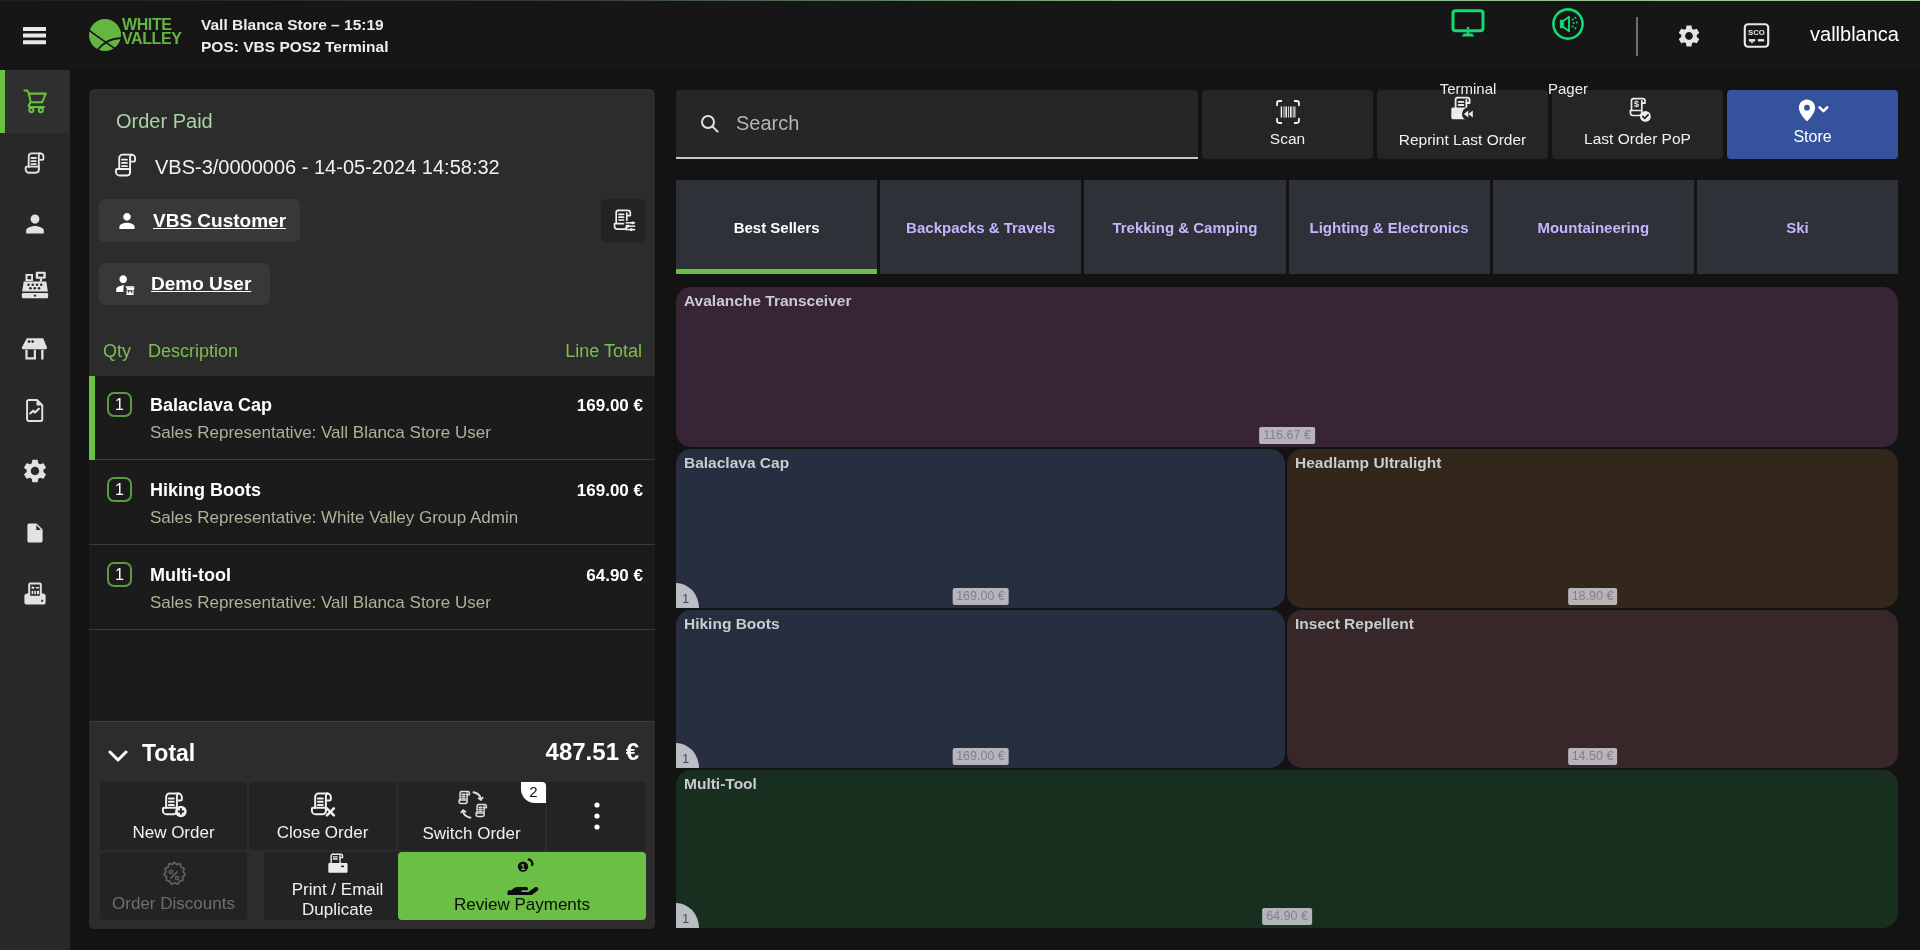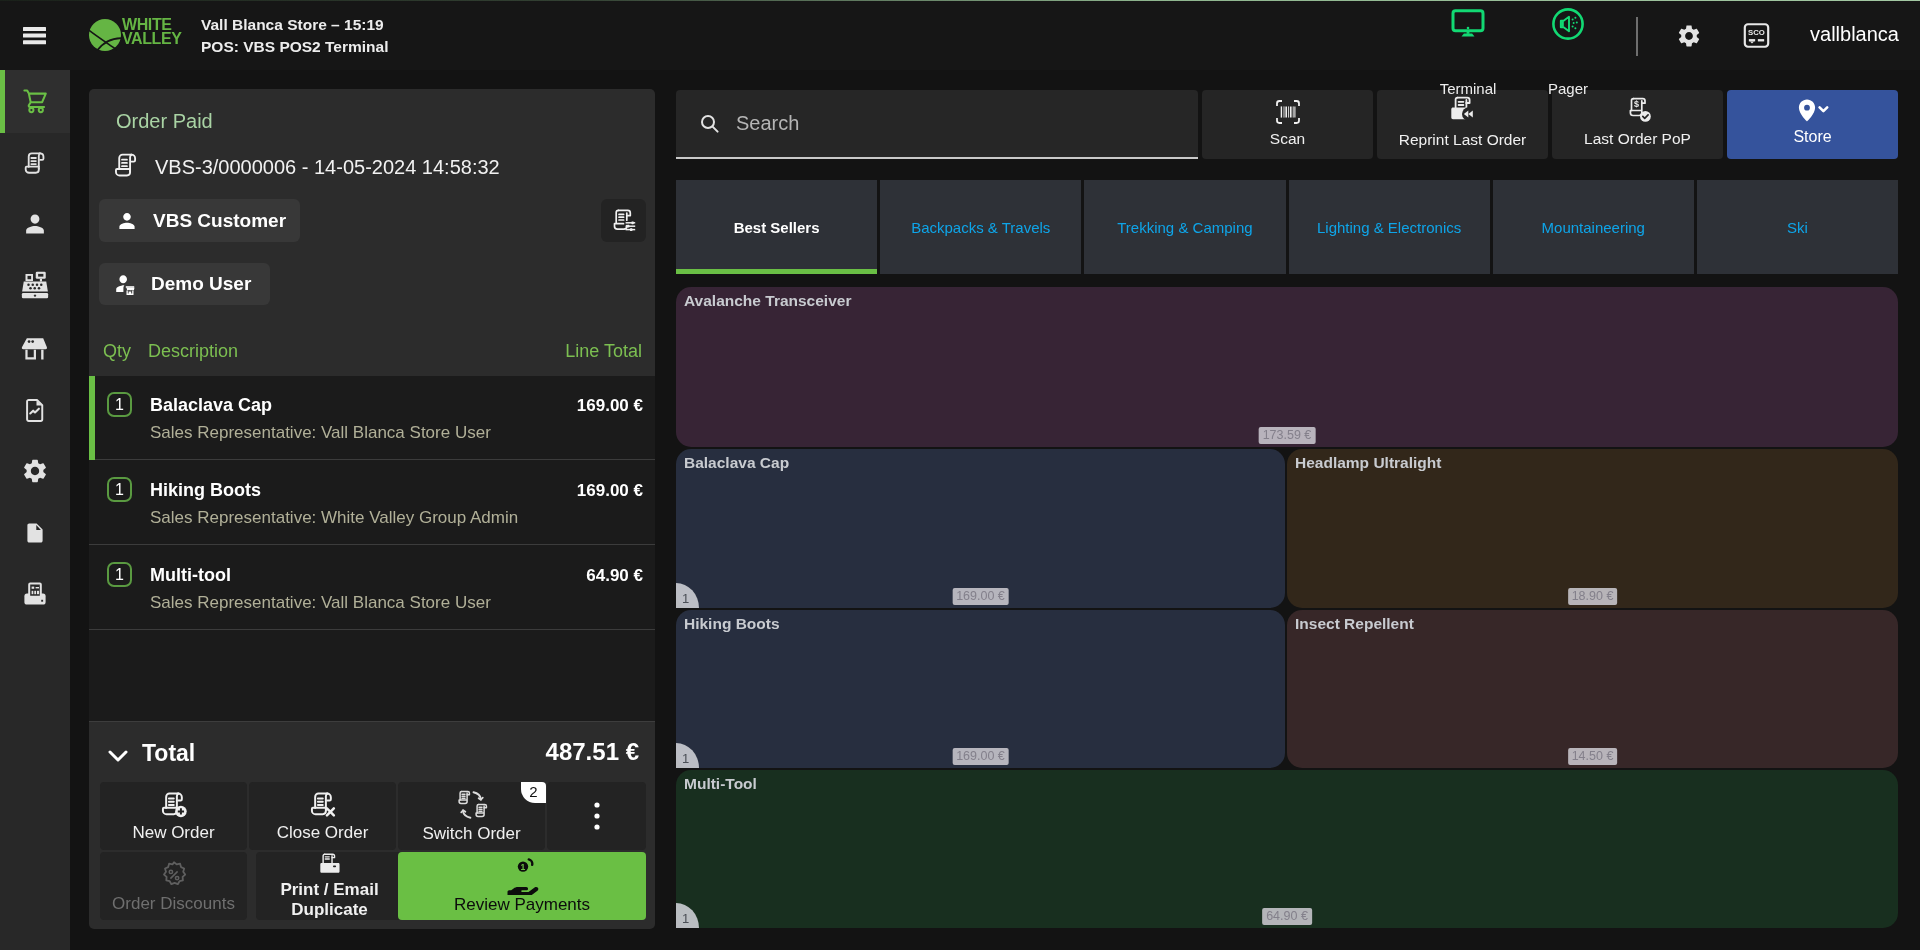--- a/index.html
+++ b/index.html
@@ -10,21 +10,21 @@
     background:linear-gradient(90deg,#1a211a 0%,#334133 30%,#8fb68f 60%,#a3c8a3 100%); }
   #topbar { left:0; top:1px; width:1920px; height:69px; background:#161616; }
   #sidebar { left:0; top:70px; width:70px; height:880px; background:#282828; }
   #sideactive { left:0; top:70px; width:70px; height:63px; background:#2f2f2f; }
   #sidebarbar { left:0; top:70px; width:5px; height:63px; background:#6abf45; }
 
   
   #lpanel { left:89px; top:89px; width:566px; height:840px; background:#2c2c2c; border-radius:5px; }
   #orderpaid { left:116px; top:110px; font-size:20px; color:#a9d3a4; }
   #ordnum { left:155px; top:156px; font-size:20px; color:#f1f1f1; }
-  .chip { background:#383838; border-radius:6px; display:flex; align-items:center; color:#fff; }
+  .chip { background:#383838; border-radius:6px; display:flex; align-items:center; color:#fff;text-decoration:underline; }
   #chip1 { left:99px; top:199px; width:201px; height:43px; }
   #chip2 { left:99px; top:263px; width:171px; height:42px; }
   .chiptext { font-size:19px; font-weight:bold; margin-left:14px; }
   #chipbtn { left:601px; top:199px; width:45px; height:43px; background:#232323; border-radius:6px;
      display:flex; align-items:center; justify-content:center; }
 
   #listhead { left:89px; top:330px; width:566px; height:46px; color:#7cbf51; font-size:18px; }
   #items { left:89px; top:376px; width:566px; height:345px; background:#1b1b1b; }
   .item { position:absolute; left:0; width:566px; height:84px; border-bottom:1px solid #3c3c3c; }
   .qtybox { position:absolute; left:18px; top:16px; width:25px; height:25px; border:2px solid #5a9a41;
@@ -45,21 +45,21 @@
   
   #search { left:676px; top:90px; width:522px; height:69px; background:#262626; border-radius:4px 4px 0 0;
      border-bottom:2px solid #c9c9c9; display:flex; align-items:center; }
   #searchph { color:#b5b5b5; font-size:20px; margin-left:14px; }
   .tbtn { position:absolute; top:90px; width:171px; height:69px; background:#252525; border-radius:4px;
      display:flex; flex-direction:column; align-items:center; justify-content:center; color:#f0f0f0; font-size:15.5px; padding-bottom:5px; }
   .tbtn .lbl { margin-top:2px; }
   #storebtn { background:#35539c; color:#fff; font-size:16px; }
 
   #tabs { left:676px; top:180px; width:1222px; height:94px; display:flex; gap:3px; }
-  .tab { flex:1; background:#2e3137; color:#0ea5e9; font-size:15px; font-weight:normal;
+  .tab { flex:1; background:#2e3137; color:#c4b5fd; font-size:15px; font-weight:bold;
      display:flex; align-items:center; justify-content:center; position:relative; }
   .tab.active { color:#fff; font-weight:bold; }
   .tab.active::after { content:""; position:absolute; left:0; bottom:0; width:100%; height:5px; background:#6abf45; }
 
   .tile { position:absolute; border-radius:15px; }
   .tile .tname { position:absolute; left:8px; top:5px; font-size:15.5px; font-weight:bold; color:#c8cbd0; }
   .tile .tprice { position:absolute; left:50%; transform:translateX(-50%); bottom:3px;
      background:rgba(203,201,208,0.87); color:rgba(122,119,130,0.85); font-size:12.5px; padding:1px 4px 2px; border-radius:2px; }
   .tile .tqty { position:absolute; left:0; bottom:0; width:23px; height:25px; background:rgba(201,203,208,0.92);
      border-top-right-radius:100%; color:#4a4e55; font-size:13px; }
@@ -308,21 +308,21 @@
     <svg width="32" height="32" viewBox="0 0 32 32">
       <path d="M16 3.2l2.7 2.2 3.4-.7.9 3.4 3.2 1.4-1 3.3 2 2.8-2.6 2.3.3 3.5-3.4.8-1.7 3-3.2-1.3-3.2 1.3-1.7-3-3.4-.8.3-3.5L6 15.6l2-2.8-1-3.3 3.2-1.4.9-3.4 3.4.7L16 3.2Z" fill="none" stroke="#5f5f5f" stroke-width="1.8" stroke-linejoin="round"></path>
       <g stroke="#5f5f5f" stroke-width="1.6">
         <path d="M12.4 19.6l7.2-7.2"></path>
       </g>
       <circle cx="12.9" cy="12.9" r="1.7" fill="none" stroke="#5f5f5f" stroke-width="1.5"></circle>
       <circle cx="19.1" cy="19.1" r="1.7" fill="none" stroke="#5f5f5f" stroke-width="1.5"></circle>
     </svg>
     <div class="lbl">Order Discounts</div>
   </div>
-<div class="obtn" id="btnPrint" style="left:256px; top:852px; width:147px; height:68px;font-weight:bold;">
+<div class="obtn" id="btnPrint" style="left:264px; top:852px; width:147px; height:68px;">
     <svg width="36" height="34" viewBox="0 0 34 32">
       <g fill="none" stroke="#ececec" stroke-width="1.8" stroke-linejoin="round" stroke-linecap="round">
         <path d="M10.2 2.8h10.2c1.3 0 2.4 1.1 2.4 2.4v2h-3.2"></path>
         <path d="M10.2 2.8c-1.1 0-2 .9-2 2v9.4"></path>
         <path d="M19.6 4.8v9.4"></path>
         <path d="M11 6.2h5M11 9h5"></path>
       </g>
       <path d="M6.2 14.2h21.4c.9 0 1.6.7 1.6 1.6v9c0 .9-.7 1.6-1.6 1.6H6.2c-.9 0-1.6-.7-1.6-1.6v-9c0-.9.7-1.6 1.6-1.6Z" fill="#ececec"></path>
       <rect x="20.8" y="17.2" width="4" height="2.2" rx="1.1" fill="#232323"></rect>
     </svg>
@@ -409,21 +409,21 @@
   <div class="tab active">Best Sellers</div>
   <div class="tab">Backpacks &amp; Travels</div>
   <div class="tab">Trekking &amp; Camping</div>
   <div class="tab">Lighting &amp; Electronics</div>
   <div class="tab">Mountaineering</div>
   <div class="tab">Ski</div>
 </div>
 
 <div class="tile" style="left:676px; top:287px; width:1222px; height:160px; background:#372435;">
   <div class="tname">Avalanche Transceiver</div>
-  <div class="tprice">173.59 €</div>
+  <div class="tprice">116.67 €</div>
 </div>
 <div class="tile" style="left:676px; top:449px; width:609px; height:159px; background:#272e3f;">
   <div class="tname">Balaclava Cap</div>
   <div class="tprice">169.00 €</div>
   <div class="tqty">
       <span>1</span>
     </div>
 </div>
 <div class="tile" style="left:1287px; top:449px; width:611px; height:159px; background:#32271a;">
   <div class="tname">Headlamp Ultralight</div>

